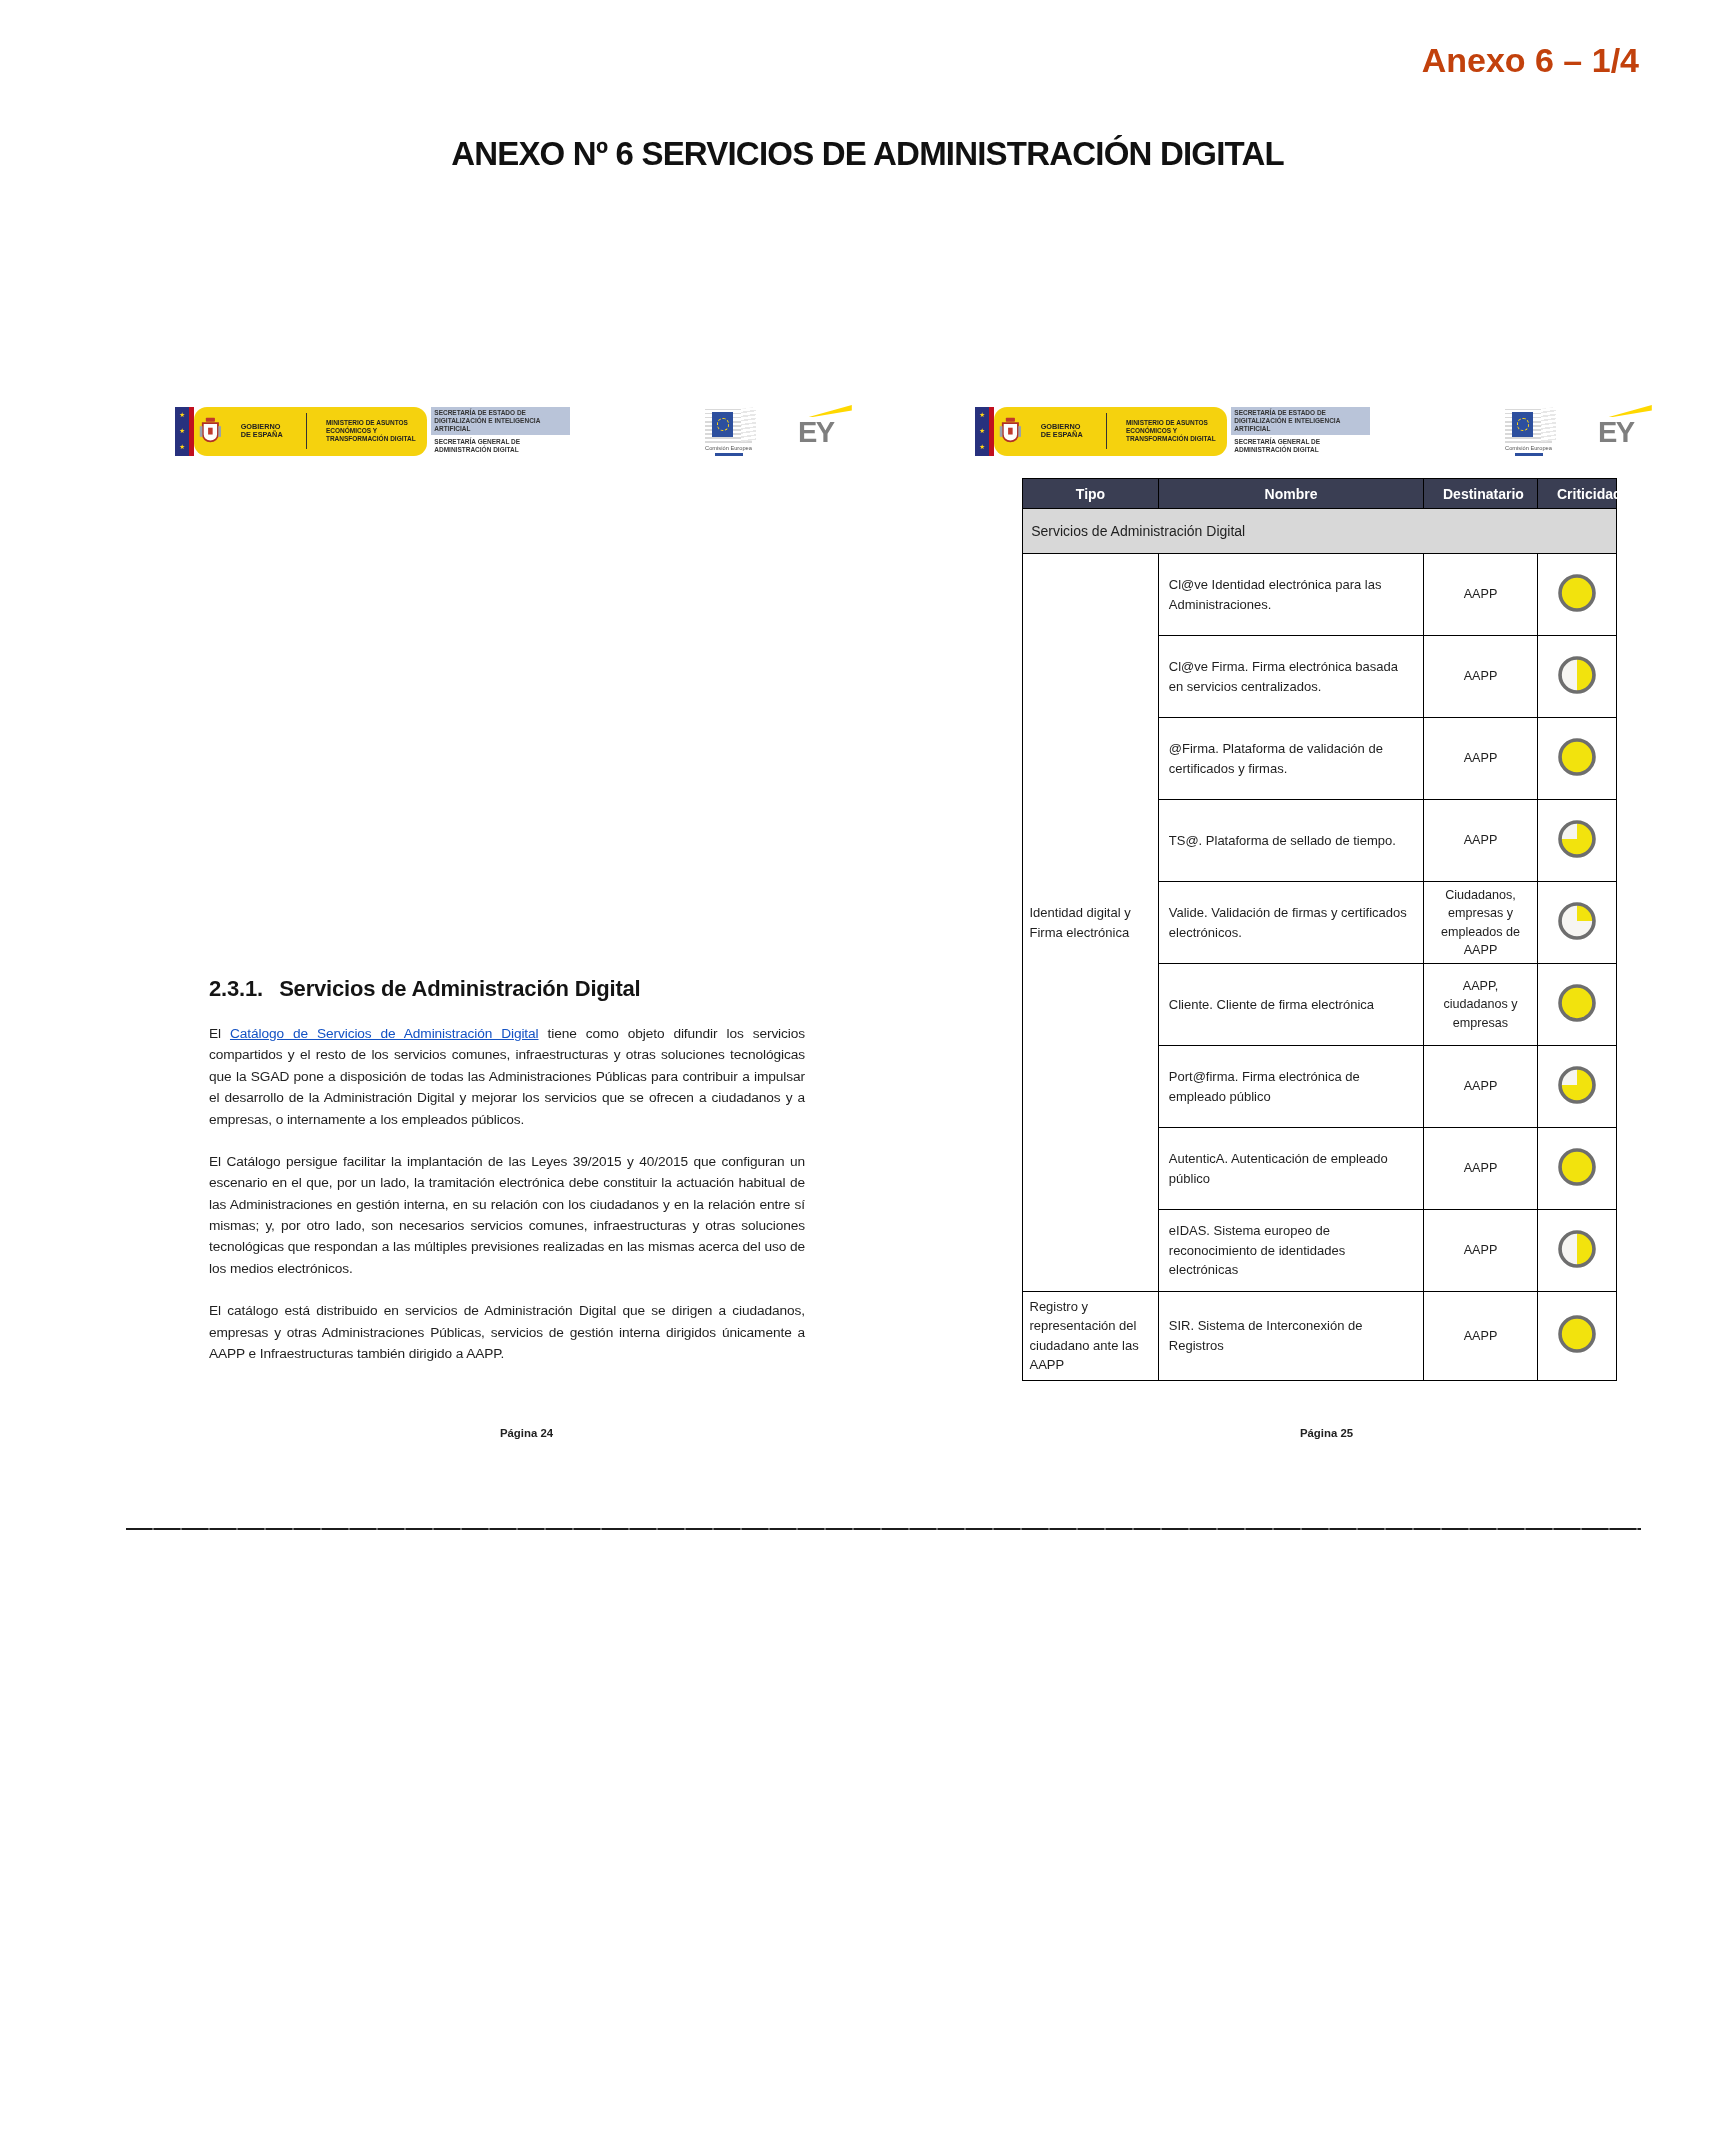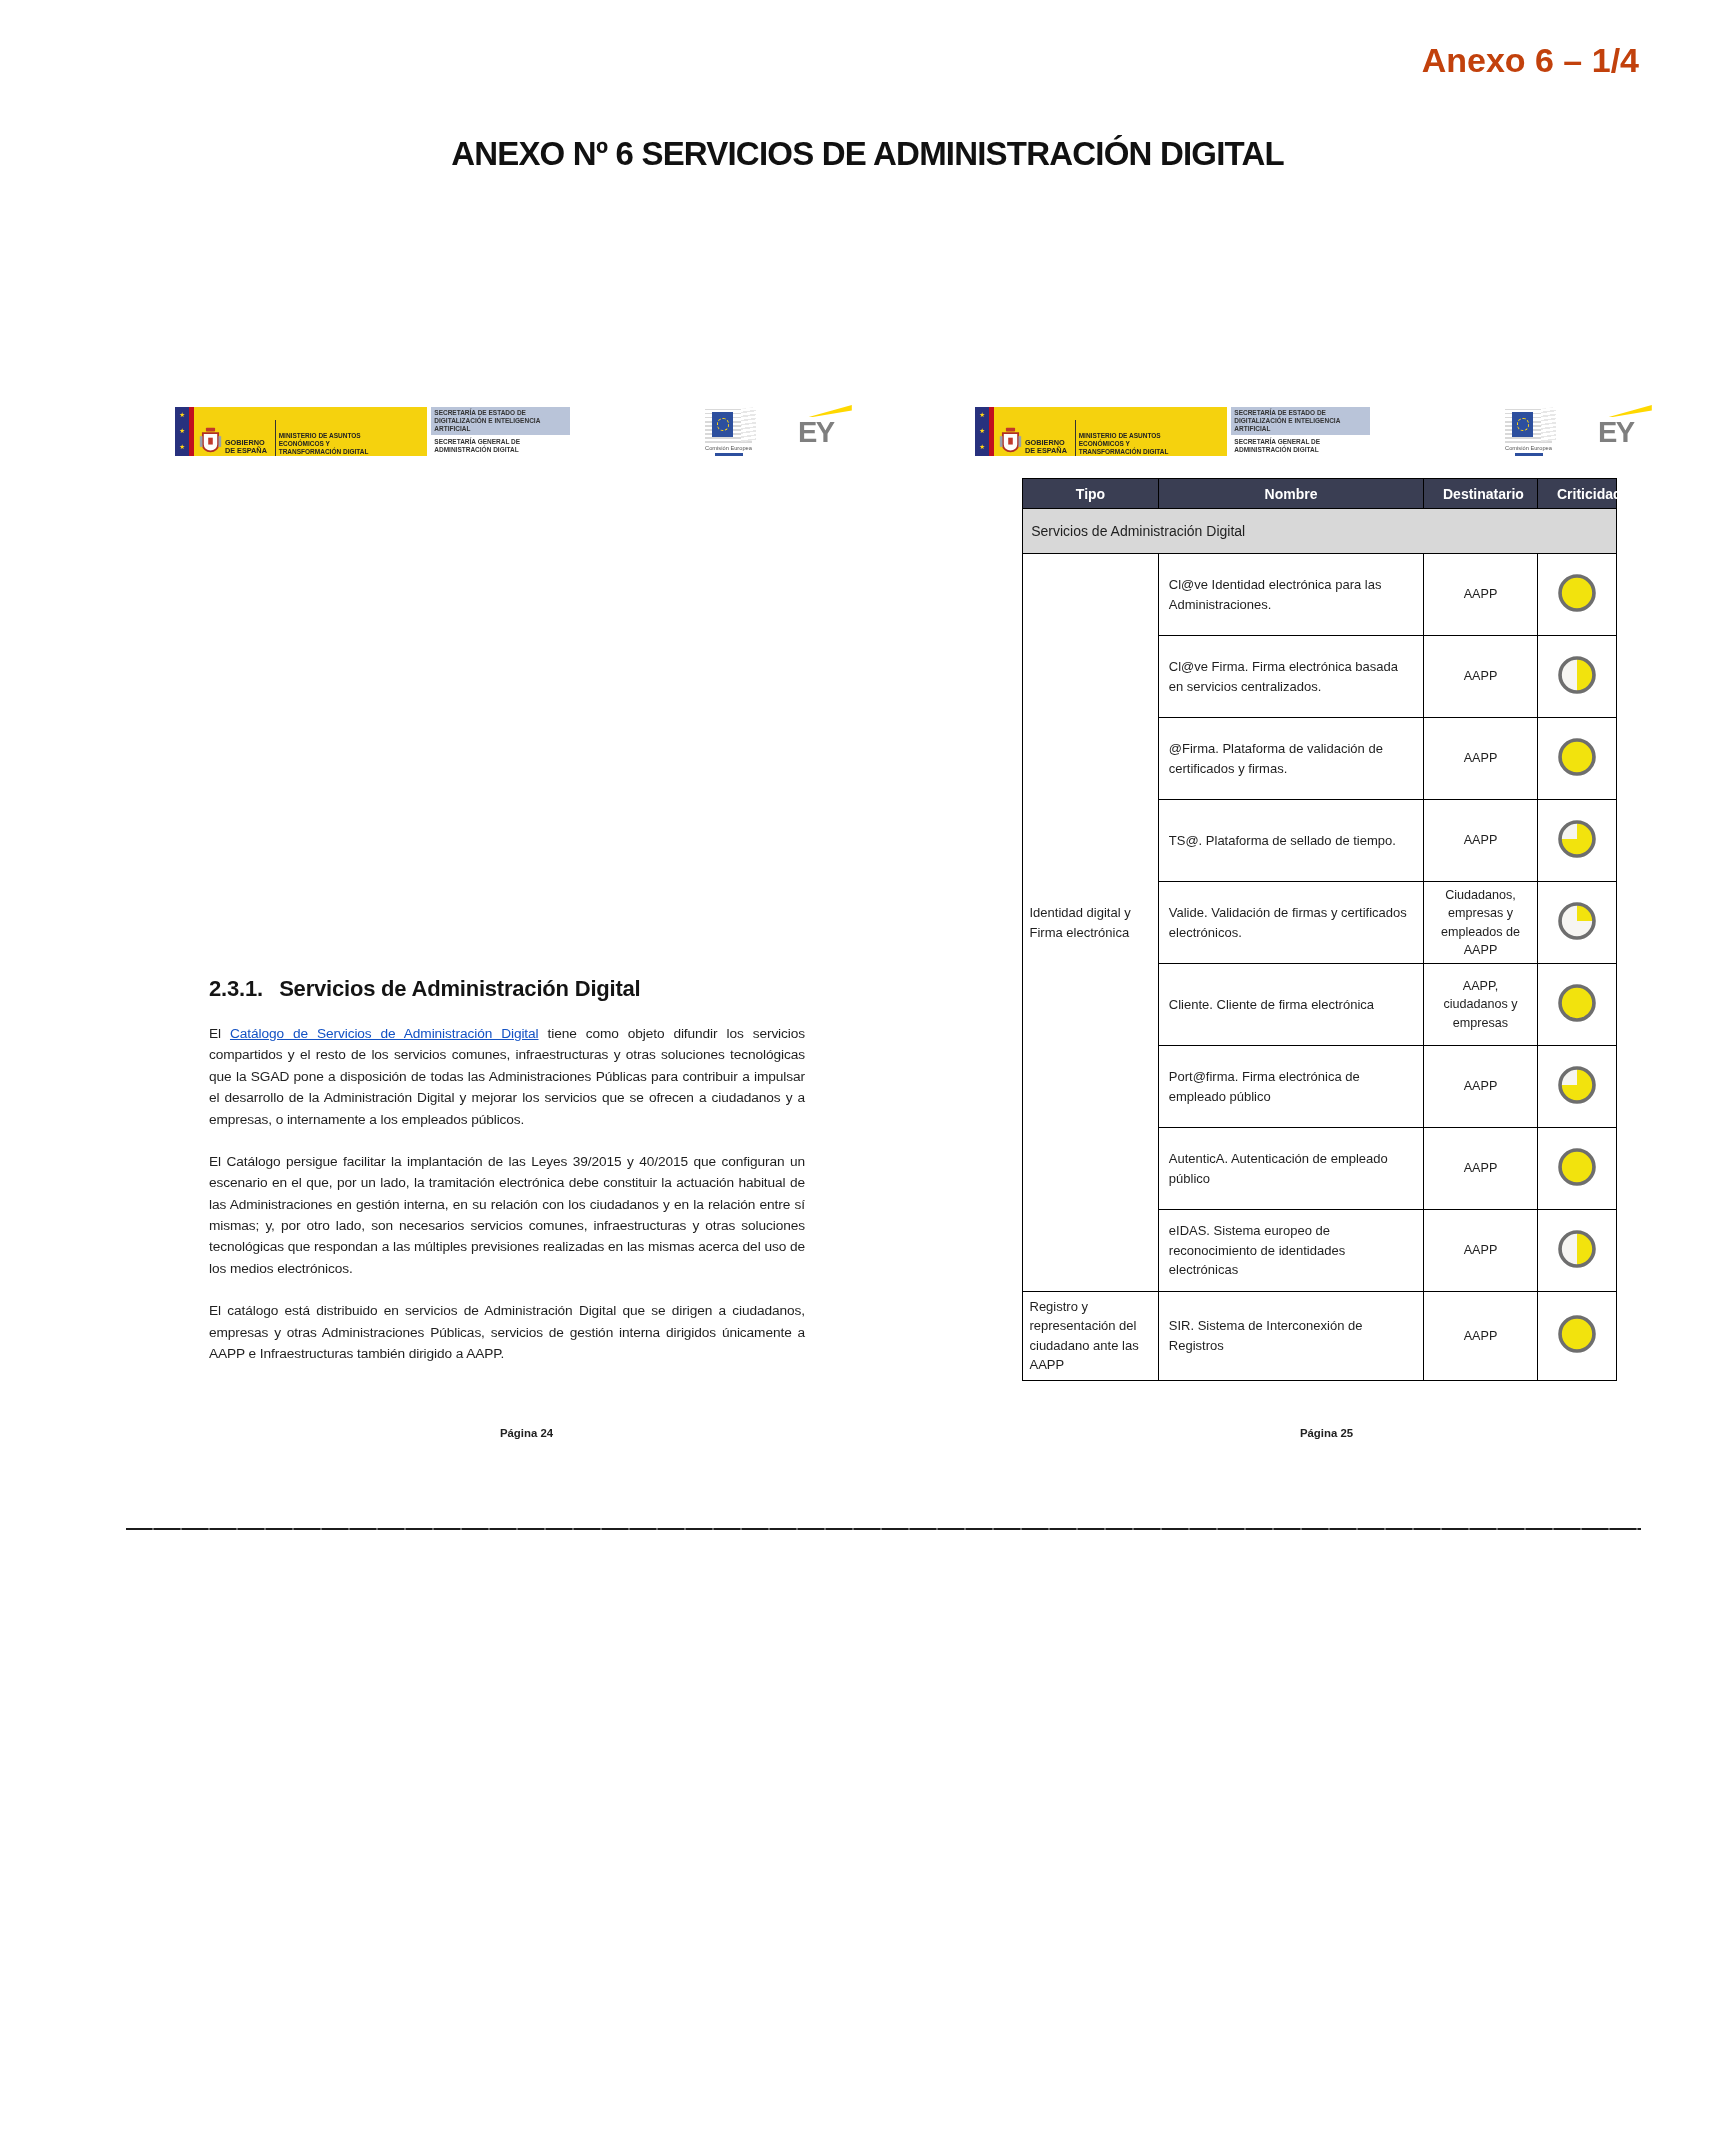--- a/index.html
+++ b/index.html
@@ -15,21 +15,21 @@
   .scan{position:absolute;top:405px;width:712px;height:1061px;}
   .scan-left{left:171px;}
   .scan-right{left:971px;}
 
   
   .logo-row{position:relative;height:73px;}
   .gov-logo{position:absolute;left:4.1px;top:1.6px;display:flex;height:49px;}
   .eu-strip{width:14px;background:#28317e;display:flex;flex-direction:column;justify-content:space-around;
             align-items:center;color:#ffd617;font-size:6.5px;line-height:1;}
   .red-strip{width:4.9px;background:#c00f1f;}
-  .gov-yellow{display:flex;align-items:flex-end;background:#f5d20e;padding:0 6.5px 0 4.9px;gap:3px;width:222px;}
+  .gov-yellow{display:flex;align-items:center;background:#f5d20e;padding:0 6.5px 0 4.9px;gap:19px;width:222px;border-radius:13px;}
   .gov-name{font-size:7.3px;font-weight:bold;color:#222;line-height:1.15;width:47px;}
   .gov-div{width:0.8px;height:36px;background:#333;}
   .gov-ministry{font-size:6.5px;color:#222;line-height:1.2;width:96px;font-weight:bold;}
   .secretaria{position:absolute;left:260px;top:1.6px;width:139px;font-size:6.5px;line-height:1.2;color:#333;font-weight:bold;}
   .sec1{background:#b9c4d9;padding:2.4px 3.3px;}
   .sec2{padding:3.3px 3.3px 0 3.3px;}
   .ec-logo{position:absolute;left:529px;top:1.6px;width:57px;text-align:center;}
   .ec-building{position:relative;width:47px;height:36px;margin:0 auto;
                background:repeating-linear-gradient(0deg,#d9d9d9 0 1.6px,#ffffff 1.6px 4.1px);}
   .ec-building:after{content:"";position:absolute;right:-3.3px;top:1.6px;width:14.7px;height:33px;

